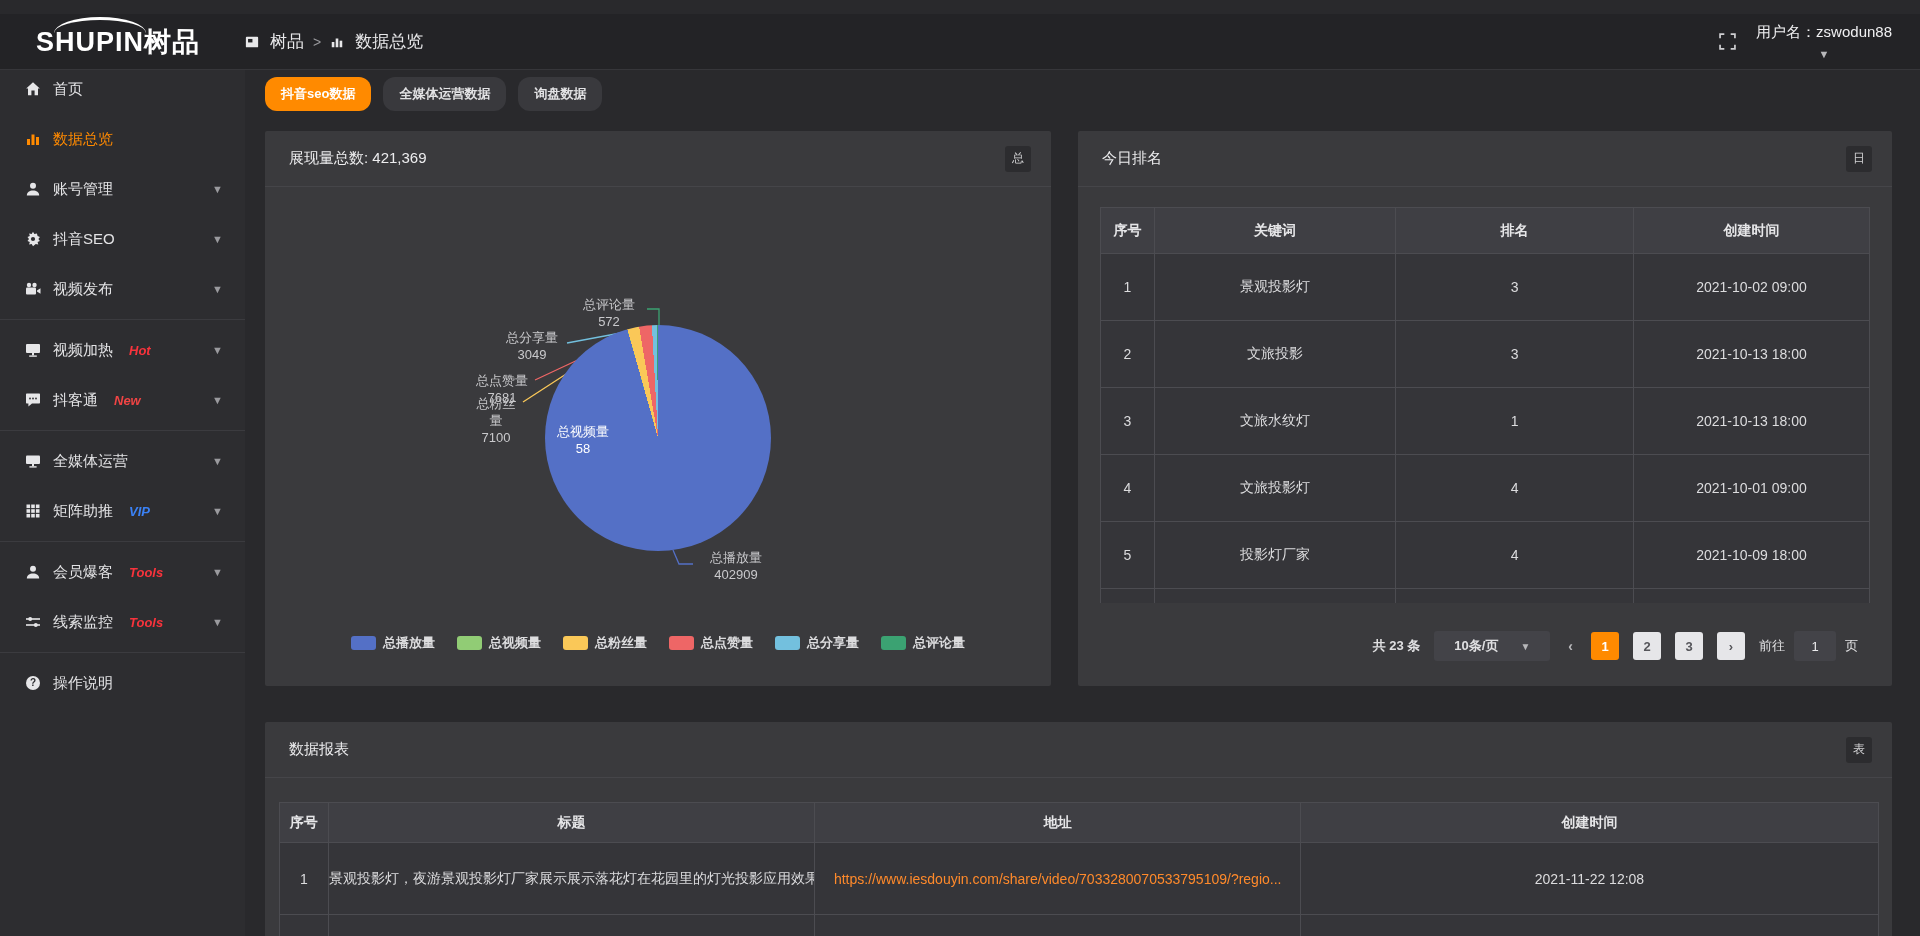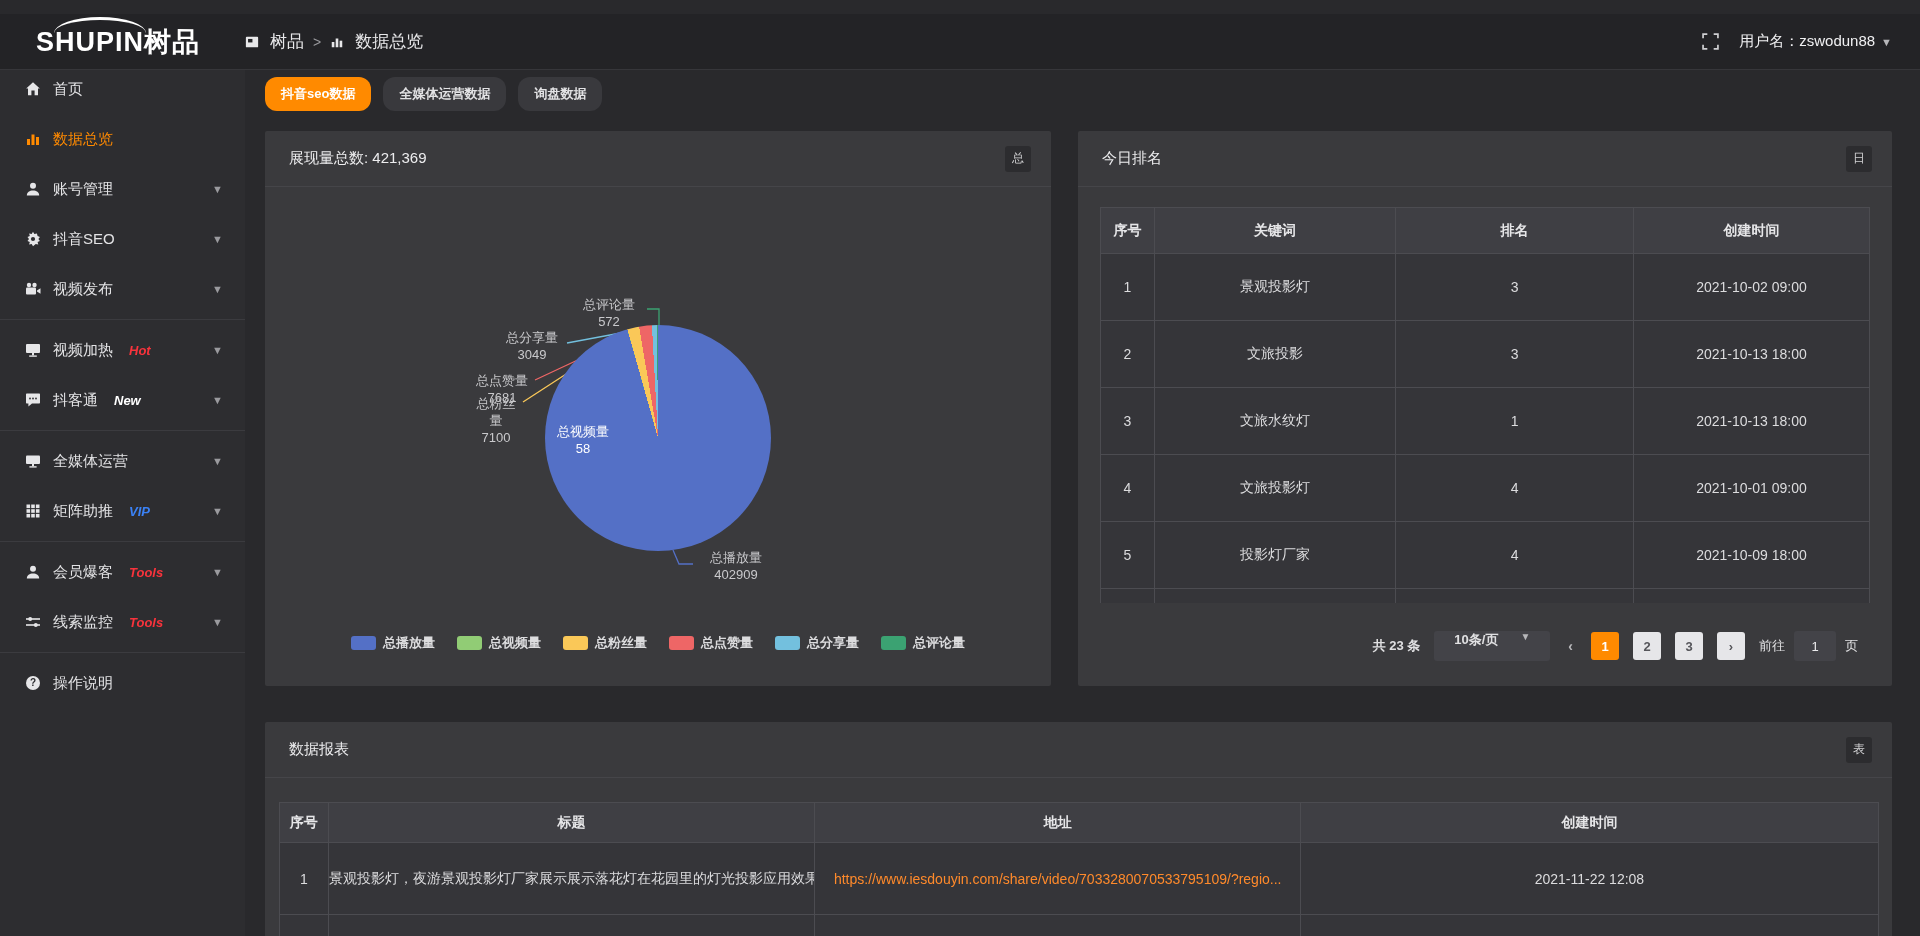--- a/index.html
+++ b/index.html
@@ -11,21 +11,21 @@
     border-bottom:1px solid #36363a; display:flex; align-items:center; z-index:10; }
   .logo { width:245px; padding-left:36px; display:flex; align-items:center; }
   .logo-text { font-size:27px; font-weight:bold; color:#fff; letter-spacing:1px; position:relative; }
   .logo-arc { position:absolute; top:-7px; left:18px; width:92px; height:16px;
     border-top:3px solid #fff; border-radius:50% 50% 0 0 / 100% 100% 0 0; }
   .crumbs { display:flex; align-items:center; gap:9px; font-size:17px; color:#e8e8ea; }
   .crumb-ico { display:inline-flex; margin-right:2px; color:#e8e8ea; }
   .crumb-sep { color:#9a9a9e; font-size:14px; }
   .header-right { margin-left:auto; display:flex; align-items:center; gap:20px; padding-right:28px; }
   .fs-icon { color:#cfcfd2; display:inline-flex; cursor:pointer; }
-  .user-box { display:flex; align-items:center; gap:6px; font-size:15px; color:#f0f0f2; cursor:pointer; }
+  .user-box { display:flex; align-items:center; gap:6px; font-size:15px; color:#f0f0f2; cursor:pointer;flex-direction:column; }
   .chev { color:#b7b7ba; font-size:11px; }
 
   
   .sidebar { position:fixed; top:56px; left:0; bottom:0; width:245px; background:#2d2d30; padding-top:8px; }
   .side-item { height:50px; display:flex; align-items:center; padding:0 22px 0 24px; cursor:pointer;
     font-size:15px; color:#e3e3e5; }
   .side-item .s-ico { width:17px; display:inline-flex; justify-content:center; margin-right:12px; color:#e6e6e8; }
   .side-item.active, .side-item.active .s-ico { color:#ff8a00; }
   .side-badge { font-style:italic; font-weight:bold; font-size:13px; margin-left:16px; }
   .side-chev { margin-left:auto; color:#9a9a9e; font-size:11px; }
@@ -76,21 +76,21 @@
 
   .rank-wrap { margin:20px auto 0; width:770px; height:396px; overflow:hidden; }
   .rank-wrap th { height:46px; }
   .rank-wrap td { height:67px; }
   .rank-wrap tr.empty td { height:67px; }
 
   .pagination { display:flex; align-items:center; justify-content:flex-end; gap:14px;
     padding-right:34px; margin-top:28px; font-size:13px; color:#e0e0e2; }
   .pg-total { font-weight:bold; }
   .pg-size { width:116px; height:30px; background:#434348; border-radius:3px; display:flex;
-    justify-content:center; gap:22px; font-weight:bold; cursor:pointer; }
+    align-items:center; justify-content:center; gap:22px; font-weight:bold; cursor:pointer; }
   .pg-size .chev { font-size:10px; }
   .pg-prev { color:#b9b9bc; font-size:14px; font-weight:bold; padding:0 4px; cursor:pointer; }
   .pg-btn { width:28px; height:28px; border-radius:3px; background:#e6e6e9; color:#55555a;
     display:flex; align-items:center; justify-content:center; font-size:13px; font-weight:bold; cursor:pointer; }
   .pg-btn.active { background:#ff8a00; color:#fff; }
   .pg-goto { display:flex; align-items:center; gap:9px; }
   .pg-input { width:42px; height:30px; background:#434348; border:none; border-radius:3px;
     color:#ececee; font-size:13px; text-align:center; font-family:inherit; }
 
   .panel-bottom { margin-top:36px; height:300px; }
@@ -211,21 +211,21 @@
   <div class="side-item">
     <span class="s-ico">
         <svg width="16" height="16" viewBox="0 0 16 16" fill="currentColor">
           <path d="M2 1.5h12c.6 0 1 .4 1 1v8c0 .6-.4 1-1 1H7l-3.6 3v-3H2c-.6 0-1-.4-1-1v-8c0-.6.4-1 1-1z"></path>
           <circle cx="5" cy="6.5" r=".9" fill="#2d2d30"></circle>
           <circle cx="8" cy="6.5" r=".9" fill="#2d2d30"></circle>
           <circle cx="11" cy="6.5" r=".9" fill="#2d2d30"></circle>
         </svg>
       </span>
     <span>抖客通</span>
-    <span class="side-badge" style="color:#ffffff">New</span>
+    <span class="side-badge" style="color:#ef4444">New</span>
     <span class="side-chev">▼</span>
   </div>
   <div class="side-div"></div>
   <div class="side-item">
     <span class="s-ico">
         <svg width="16" height="16" viewBox="0 0 16 16" fill="currentColor">
           <rect x="1" y="2.4" width="14" height="8.6" rx="1"></rect>
           <rect x="7" y="11" width="2" height="2.2"></rect>
           <rect x="4.4" y="13.2" width="7.2" height="1.4"></rect>
         </svg>

